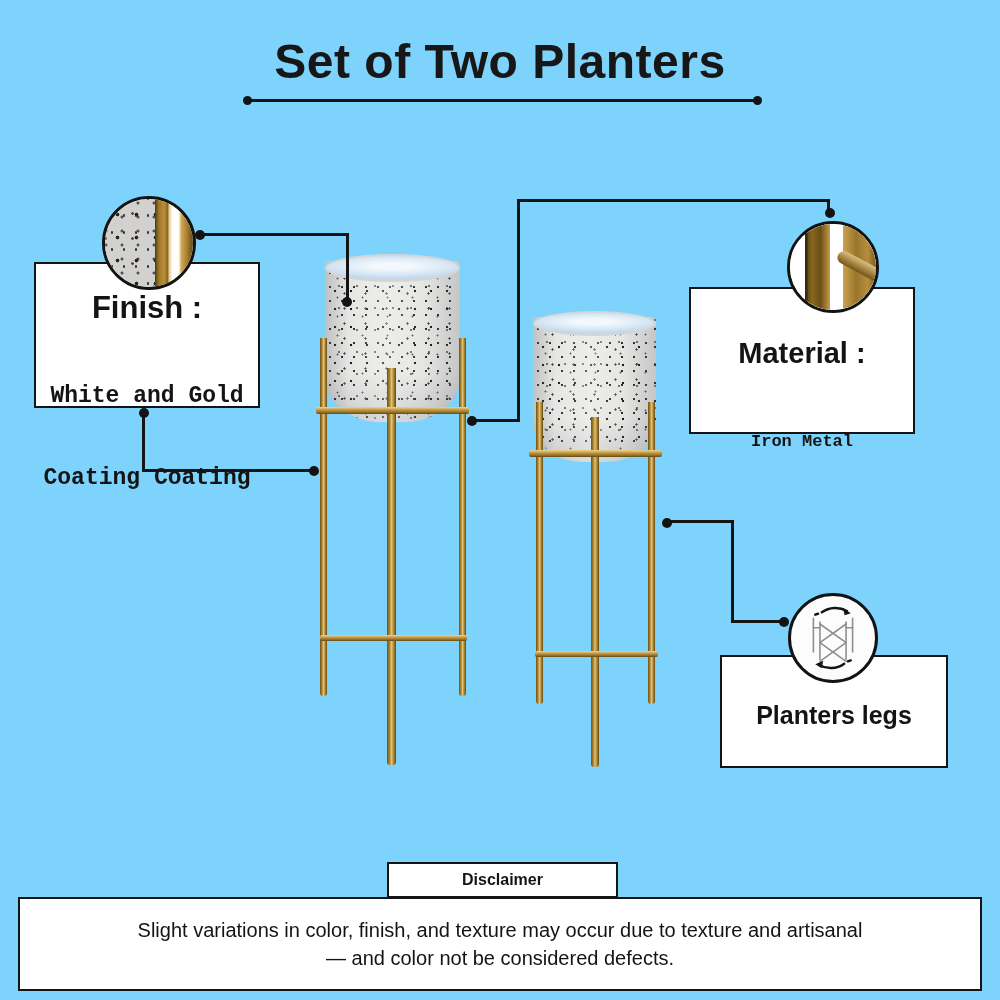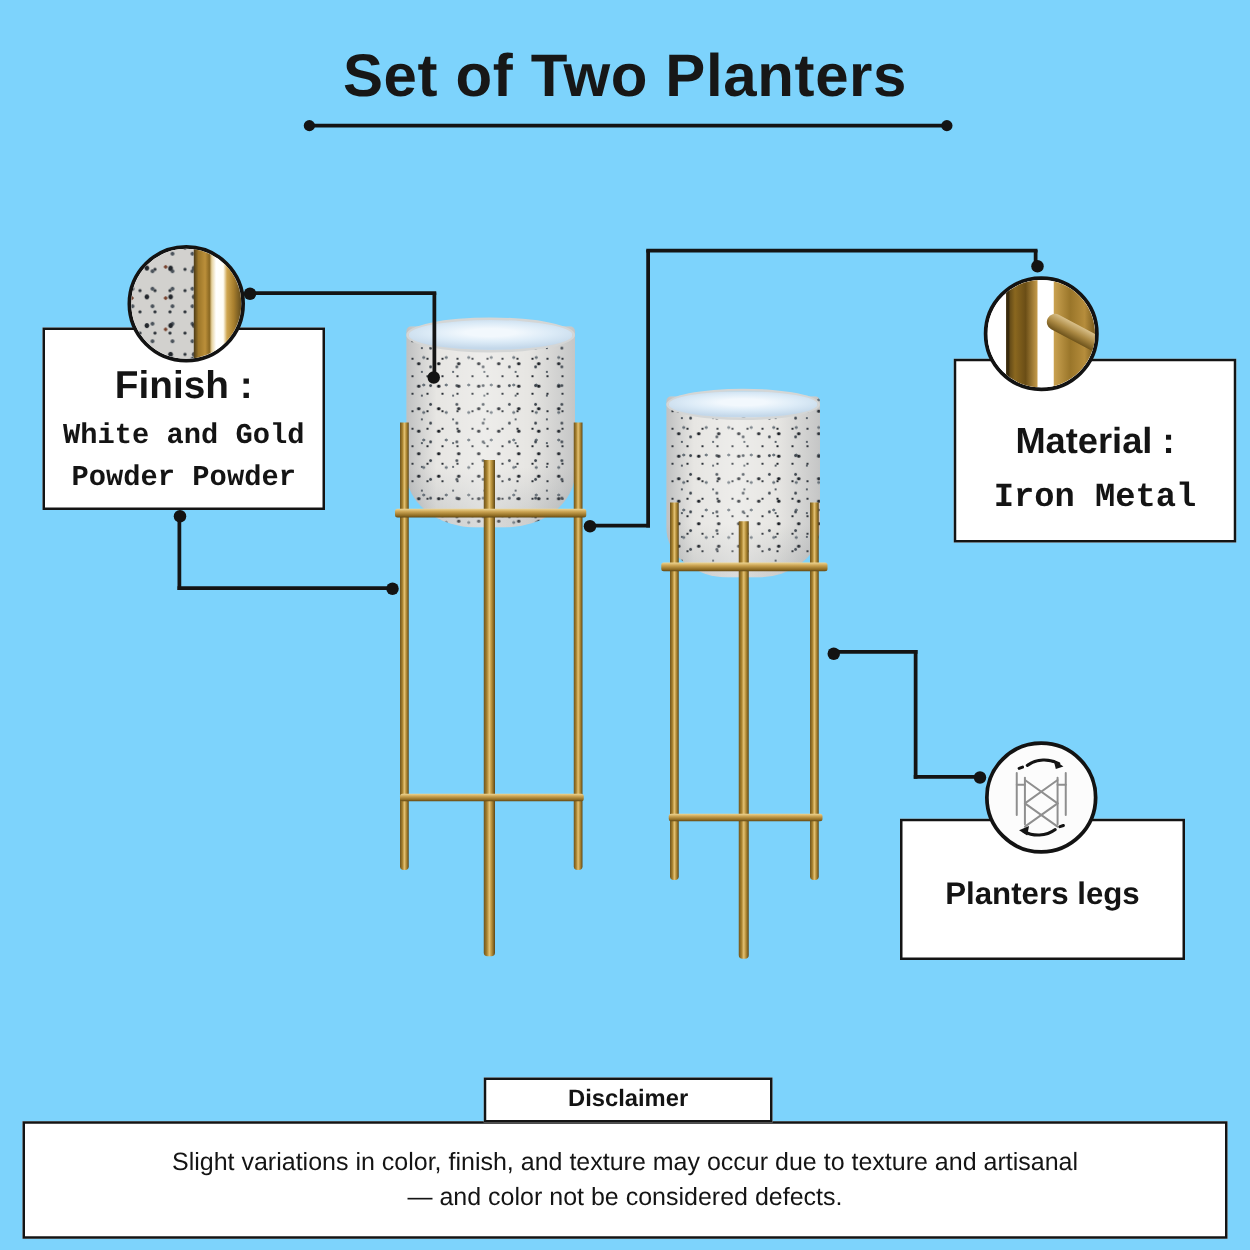--- a/index.html
+++ b/index.html
@@ -12,29 +12,29 @@
   .title-rule{position:absolute;left:250px;top:99px;width:507px;height:3px;background:#141414;}
   .rule-dot{position:absolute;width:9px;height:9px;border-radius:50%;background:#141414;}
 
   
   .hline,.vline{position:absolute;background:#141414;z-index:8;}
   .hline{height:3px;} .vline{width:3px;}
   .dot{position:absolute;width:10px;height:10px;border-radius:50%;background:#131313;z-index:10;}
 
   
   .cbox{position:absolute;background:#ffffff;border:2.5px solid #141414;box-sizing:border-box;
-        display:flex;flex-direction:column;align-items:center;text-align:center;z-index:5;}
+        display:flex;flex-direction:column;align-items:center;text-align:center;z-index:5;gap:48px;}
   .cbox .h1{font-weight:bold;}
   .cbox .h2{font-weight:bold;font-family:Liberation Mono, monospace;}
   .box-finish{left:34px;top:262px;width:226px;height:146px;padding-top:26px;}
   .box-finish .h1{font-size:31px;margin-bottom:5px;}
   .box-finish .h2{font-size:23px;line-height:34px;}
-  .box-material{left:763px;top:287px;width:226px;height:147px;padding-top:48px;}
+  .box-material{left:689px;top:287px;width:226px;height:147px;padding-top:48px;}
   .box-material .h1{font-size:29px;}
-  .box-material .h2{font-size:27px;margin-top:14px;}
+  .box-material .h2{font-size:17px;margin-top:14px;}
   .box-fold{left:720px;top:655px;width:228px;height:113px;padding-top:44px;}
   .box-fold .h1{font-size:25px;}
 
   
   .inset{position:absolute;border-radius:50%;border:3px solid #131313;background:#fff;
          overflow:hidden;box-sizing:border-box;z-index:9;}
   .inset-finish{left:102px;top:196px;width:94px;height:94px;}
   .inset-material{left:787px;top:221px;width:92px;height:92px;}
   .inset-fold{left:788px;top:593px;width:90px;height:90px;background:#fcfcfc;}
 
@@ -67,21 +67,21 @@
   .pot-rim{position:absolute;border-radius:50%;z-index:2;
       background:radial-gradient(ellipse 62% 52% at 50% 42%,#f2f8fd 25%,#dcebf7 60%,#c4d8ea 100%);
       border:2px solid #d4d6d6;box-sizing:border-box;}
   .leg{position:absolute;z-index:3;border-radius:0 0 3px 3px;
       background:linear-gradient(90deg,#6d531c 0%,#a8822f 28%,#e3c172 50%,#b38c36 72%,#5f4716 100%);}
   .bar{position:absolute;z-index:4;border-radius:2px;
       background:linear-gradient(180deg,#eed694 0%,#c9a251 35%,#8a671f 82%,#5f4716 100%);}
 
   .disc-tab{position:absolute;left:387px;top:862px;width:231px;height:36px;background:#fff;
       border:2.5px solid #141414;box-sizing:border-box;z-index:6;
-      display:flex;align-items:center;justify-content:center;font-size:19px;font-weight:bold;}
+      display:flex;align-items:center;justify-content:center;font-size:16px;font-weight:bold;}
   .disc-box{position:absolute;left:18px;top:897px;width:964px;height:94px;background:#fff;
       border:2.5px solid #141414;box-sizing:border-box;z-index:5;
       display:flex;flex-direction:column;justify-content:center;align-items:center;
       font-size:20px;font-weight:500;line-height:28px;text-align:center;}
 </style>
 </head>
 <body>
 
 <div class="stage">
 
@@ -129,21 +129,21 @@
 
   <div class="dot" style="left:662px;top:518px;"></div>
   <div class="hline" style="left:667px;top:520px;width:67px;"></div>
   <div class="vline" style="left:731px;top:520px;height:103px;"></div>
   <div class="hline" style="left:731px;top:620px;width:55px;"></div>
   <div class="dot" style="left:779px;top:617px;"></div>
 
   <div class="cbox box-finish">
     <div class="h1">Finish :</div>
     <div class="h2">White and Gold</div>
-    <div class="h2">Powder Powder</div>
+    <div class="h2">Coating Coating</div>
   </div>
 
   <div class="cbox box-material">
     <div class="h1">Material :</div>
     <div class="h2">Iron Metal</div>
   </div>
 
   <div class="cbox box-fold">
     <div class="h1">Planters legs</div>
   </div>

